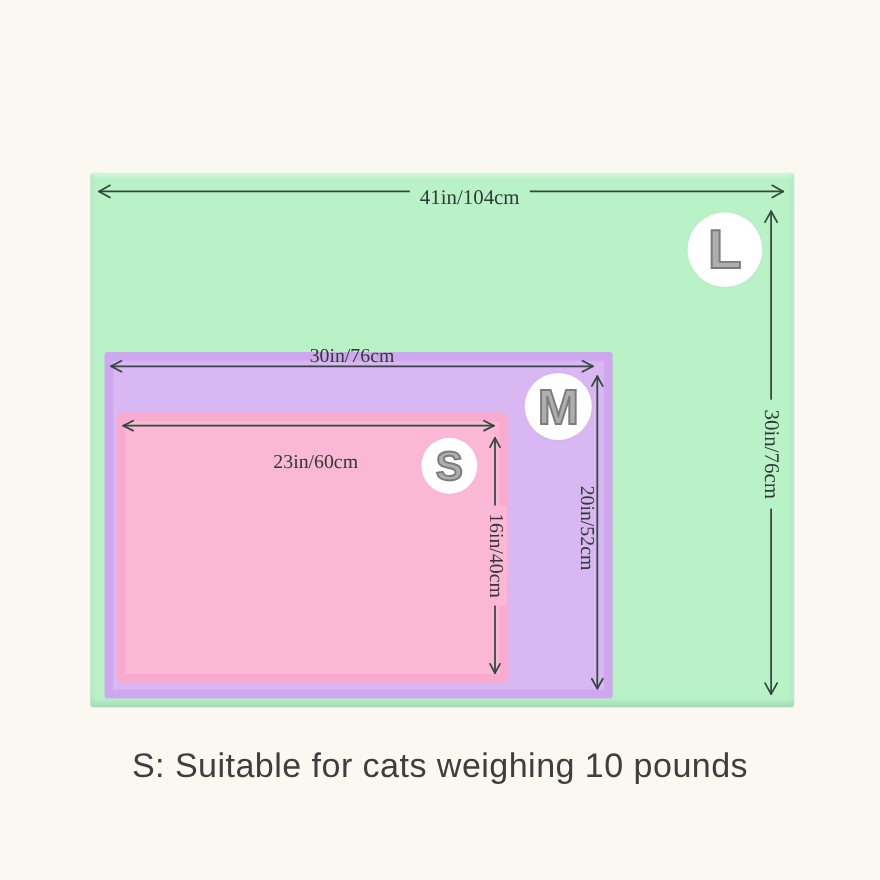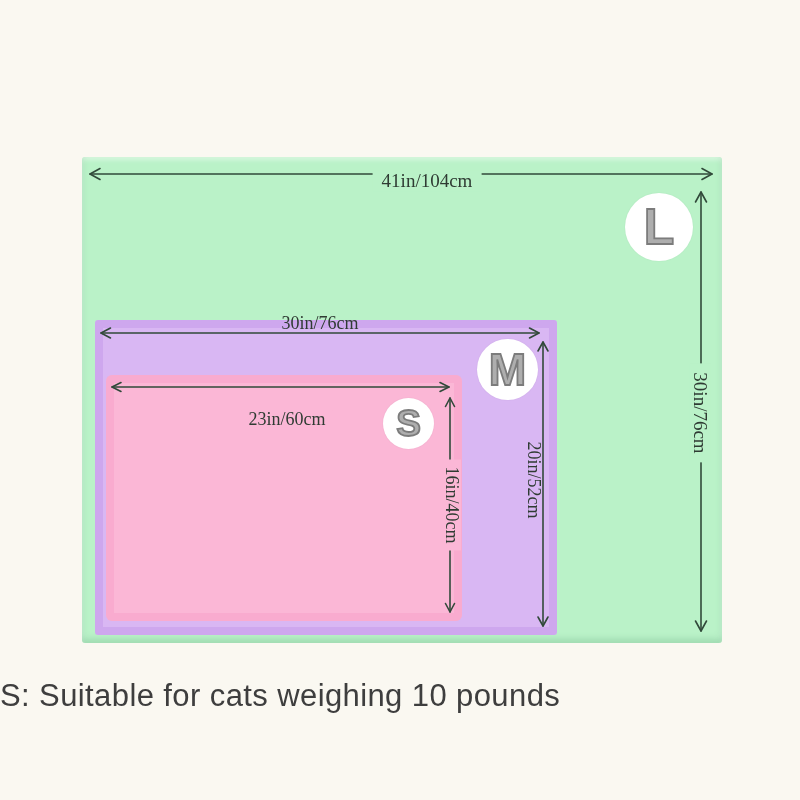--- a/index.html
+++ b/index.html
@@ -83,21 +83,21 @@
   .badge-l{left:625px;top:193px;width:68px;height:68px;}
   .badge-l span{font-size:50px;}
   .badge-m{left:477px;top:339px;width:61px;height:61px;}
   .badge-m span{font-size:45px;}
   .badge-s{left:383px;top:398px;width:51px;height:51px;}
   .badge-s span{font-size:37px;}
 
   .caption{
     position:absolute;
     left:0;right:0;top:678px;
-    text-align:left;
+    text-align:center;
     font-size:31px;
     letter-spacing:.4px;
     color:var(--caption-text);
     font-family:"Liberation Sans","DejaVu Sans",sans-serif;
   }
 </style>
 </head>
 <body>
 
 <div class="stage">

